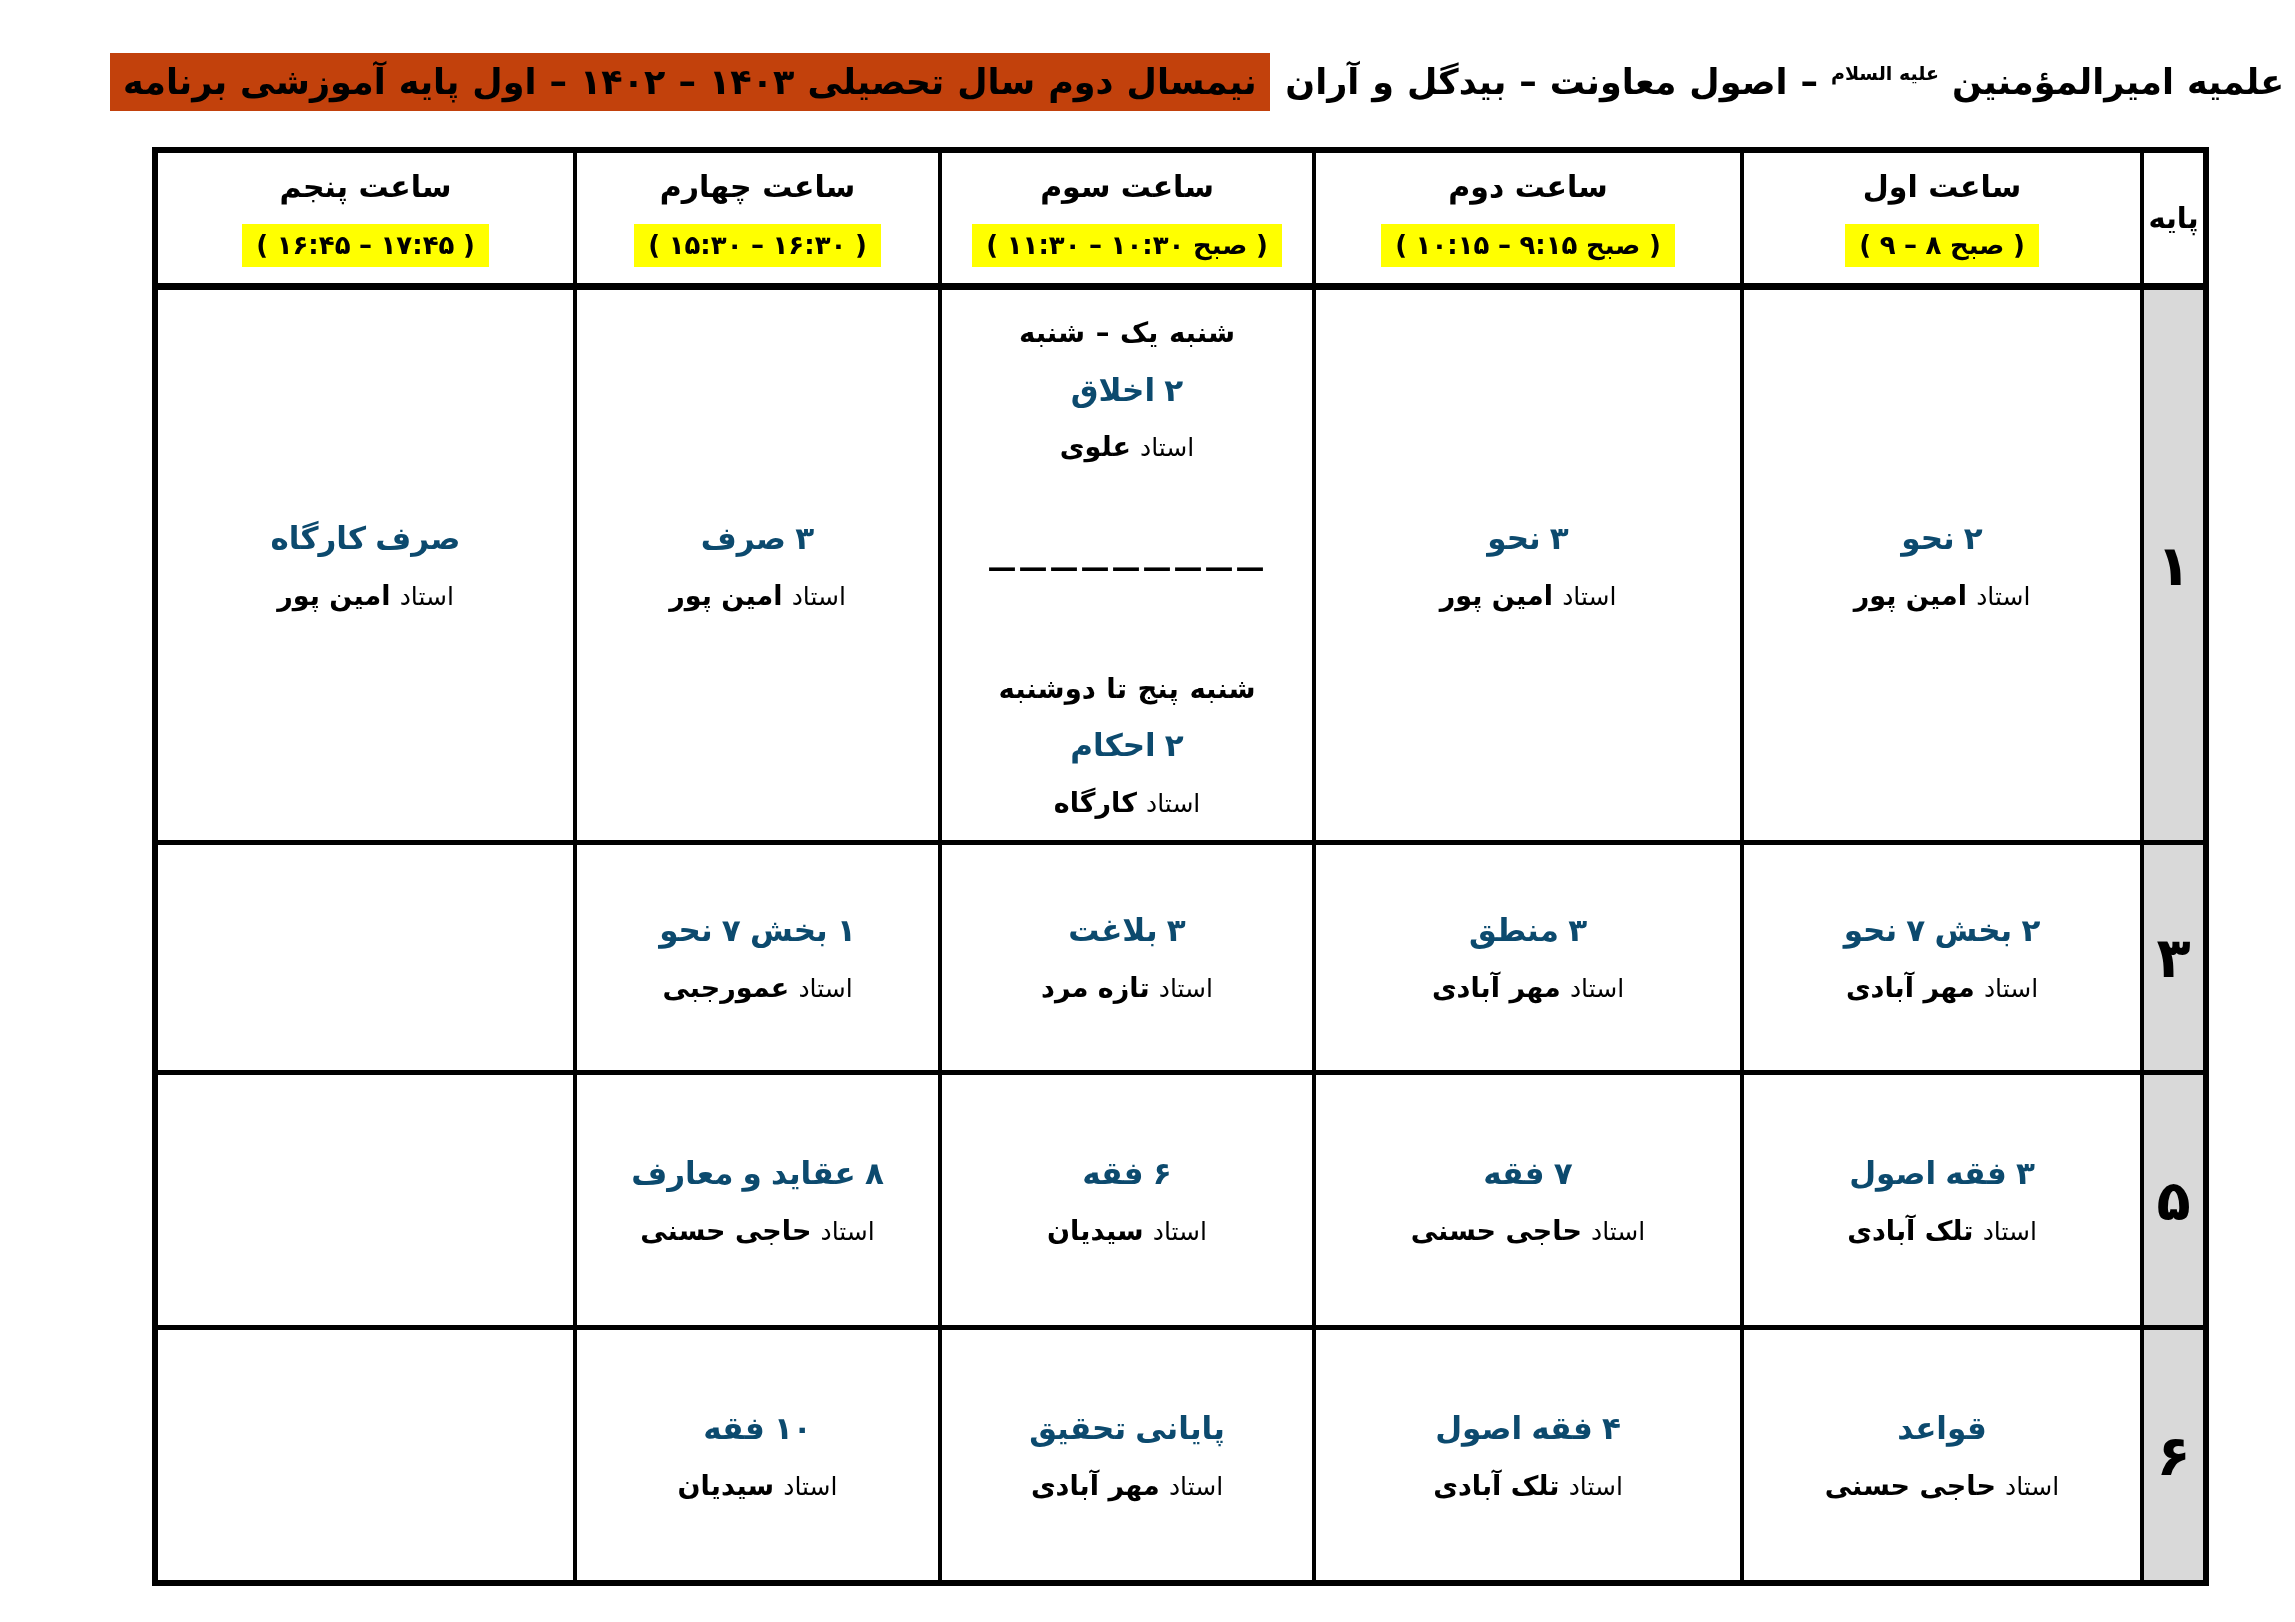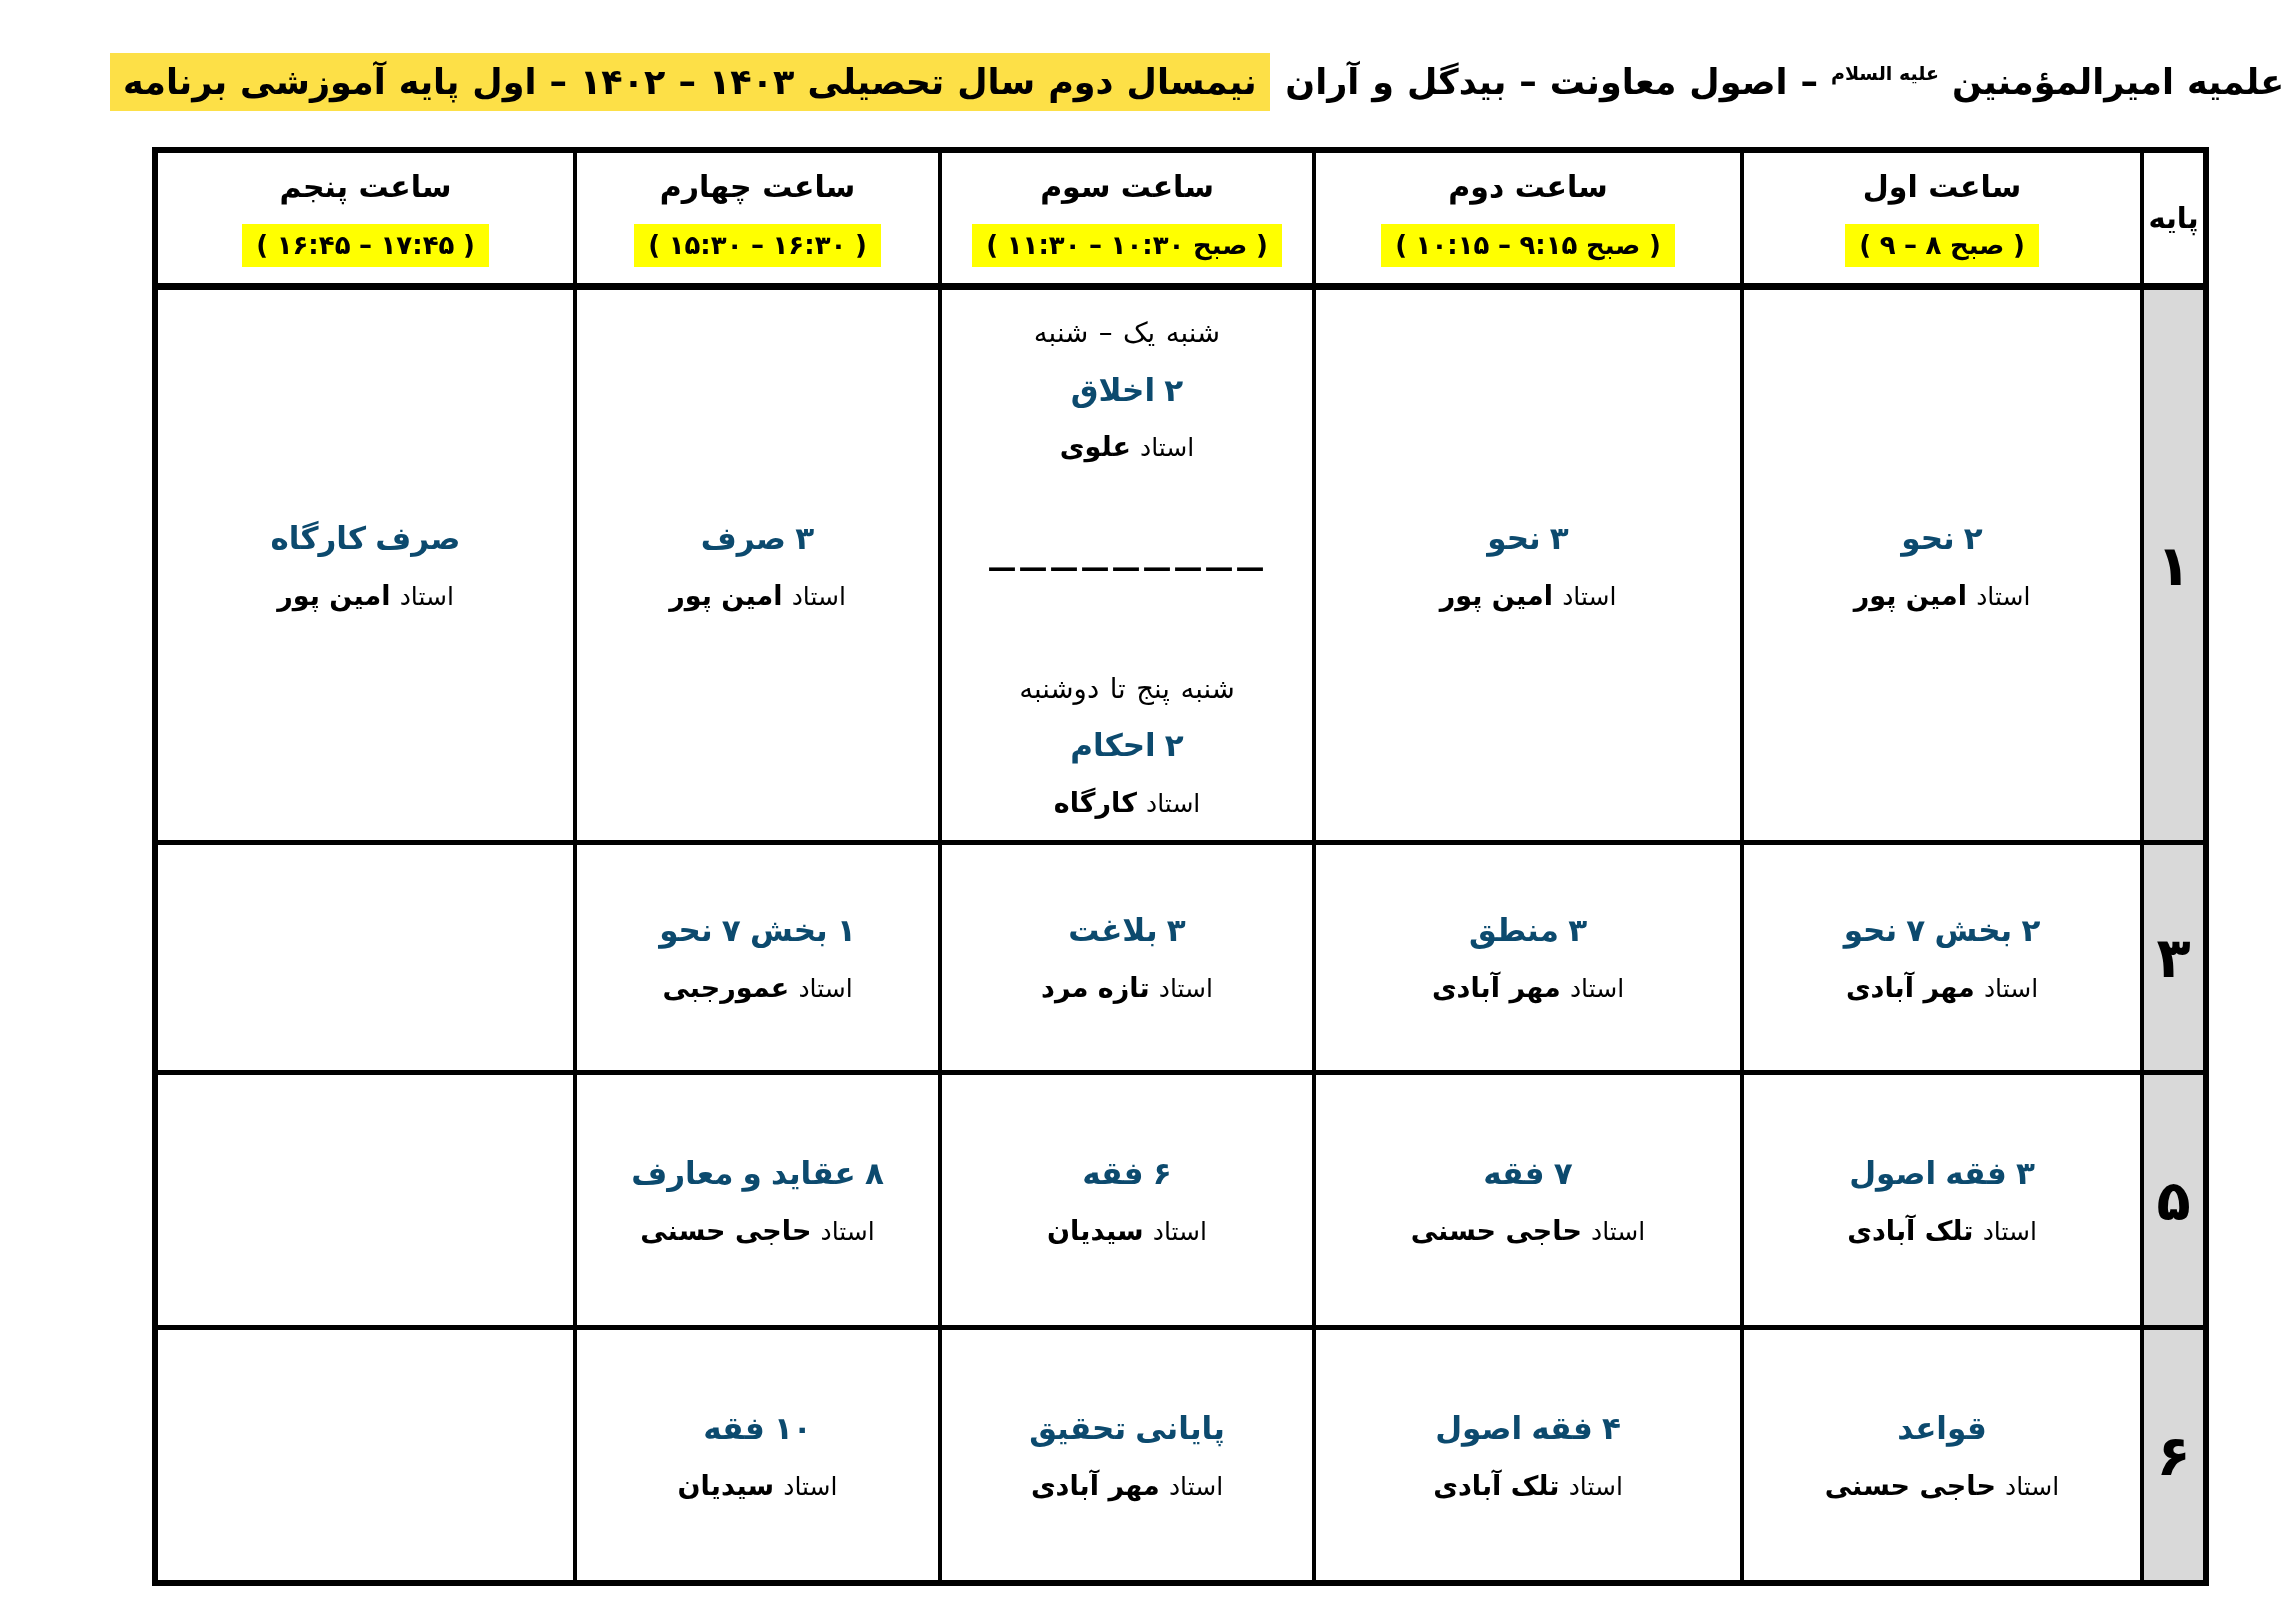--- a/index.html
+++ b/index.html
@@ -7,21 +7,21 @@
     width:2295px;height:1622px;position:relative;background:#ffffff;
     font-family:"DejaVu Sans","Liberation Sans",sans-serif;color:#000;
   }
   
   .title{
     position:absolute;left:110px;top:39px;height:86px;
     display:flex;align-items:center;gap:15.7px;
     font-weight:bold;font-size:35px;white-space:nowrap;
   }
   .tokens{display:flex;direction:ltr;align-items:baseline;gap:13px}
-  .title-highlight{background:#fde047;padding:9.2px 13px}
+  .title-highlight{background:#c2410c;padding:9.2px 13px}
   .title-plain{display:flex;align-items:baseline;gap:13px}
   .honorific{font-size:19px;font-weight:bold;position:relative;top:-14.4px;direction:rtl}
   
   .grid{
     position:absolute;left:152px;top:147px;
     direction:rtl;display:grid;background:#fff;
     grid-template-columns:63px 400px 428px 374px 365px 419px;
     grid-template-rows:137px 555px 230px 255px 254px;
     border:4.6px solid #000;
   }
@@ -39,21 +39,21 @@
   .grade-hdr{font-size:29px;font-weight:bold;direction:rtl;border-bottom-width:5.9px}
   .grade{background:#d9d9d9;font-size:56px;font-weight:bold}
   .subj{display:flex;direction:ltr;gap:9.2px;color:#0c4a6e;font-size:31px;font-weight:bold}
   .teacher{direction:rtl;font-size:25px;white-space:nowrap}
   .t-name{font-weight:bold;font-size:27px;margin-right:9.2px}
   .body-cell{gap:24px}
   .row-sep{border-bottom-width:3.9px}
   
   .split{justify-content:space-between;padding:26px 5.2px 22px;gap:0}
   .split .group{display:flex;flex-direction:column;align-items:center;gap:23.6px}
-  .days{display:flex;direction:ltr;gap:10.5px;font-size:27.5px;font-weight:normal}
+  .days{display:flex;direction:ltr;gap:10.5px;font-size:27.5px;font-weight:bold}
   .dashline{font-size:29px;font-weight:bold;letter-spacing:2px;direction:ltr}
   .empty{background:#fff}
 </style>
 </head>
 <body>
 
 <div class="title">
   <span class="tokens title-highlight">
       <bdi>برنامه</bdi>
       <bdi>آموزشی</bdi>

